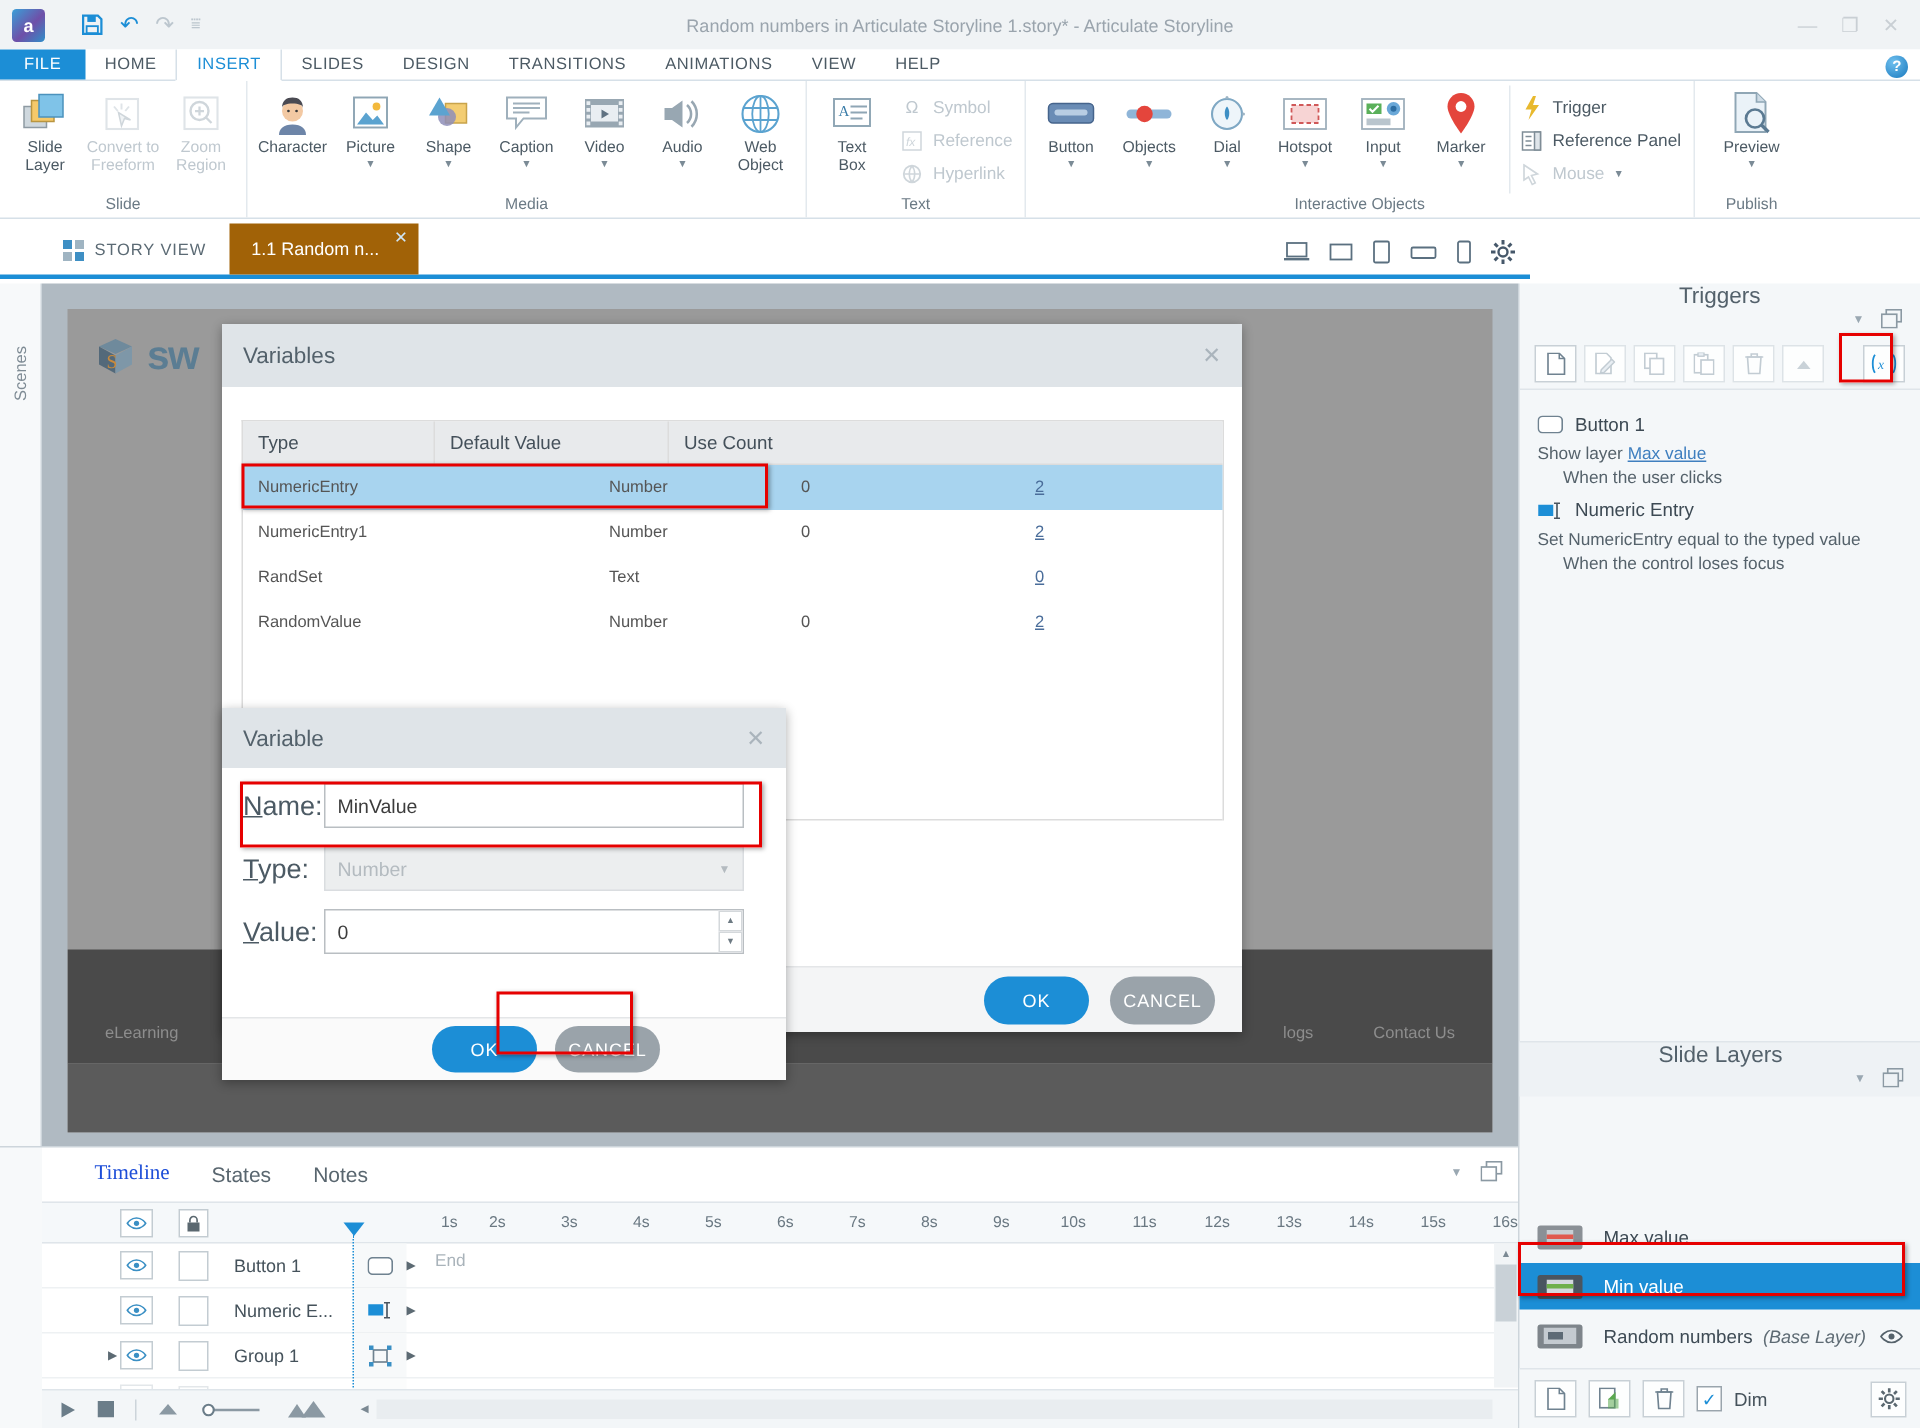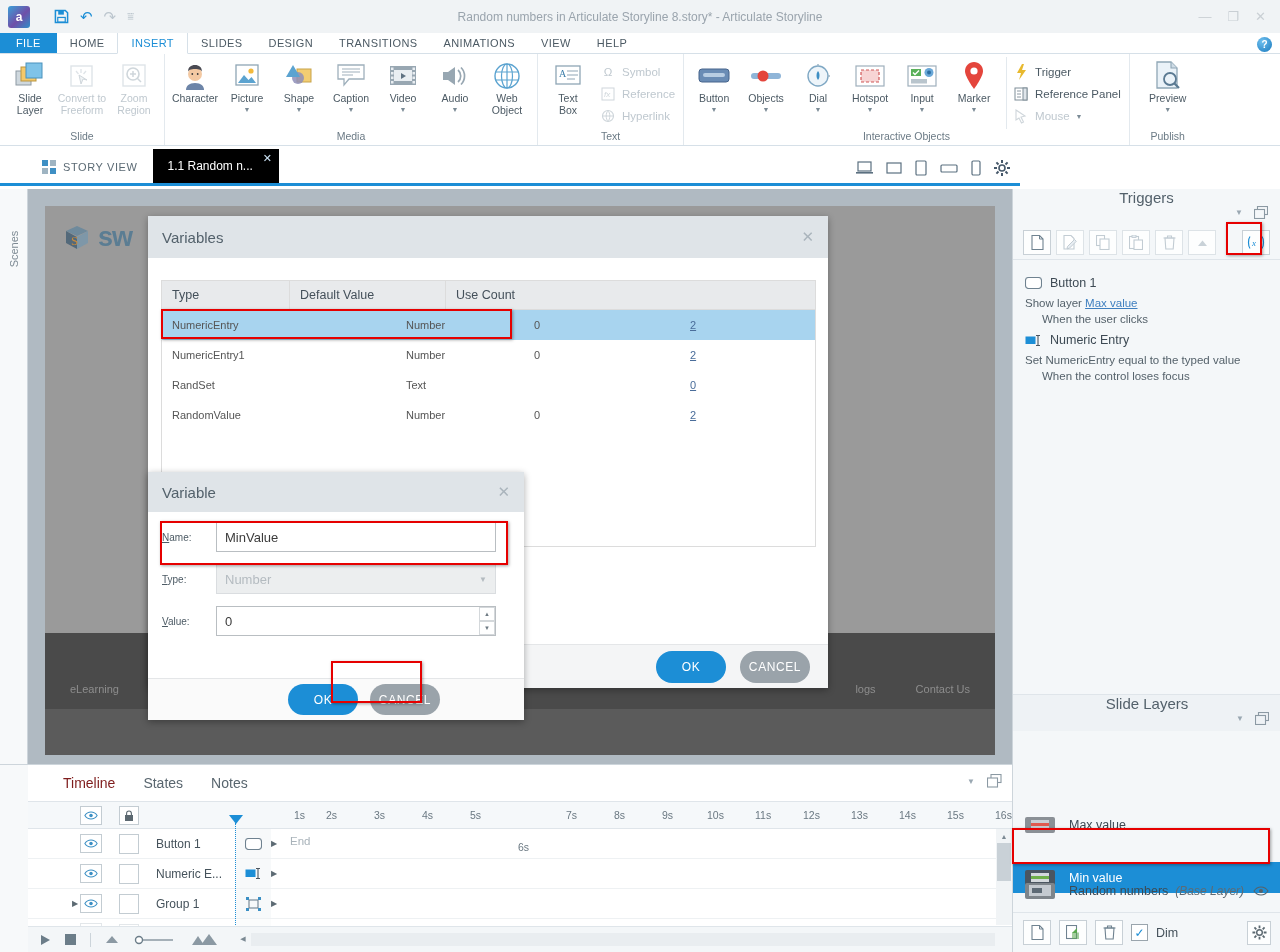--- a/index.html
+++ b/index.html
@@ -61,21 +61,21 @@
   .rsmall { display:flex; align-items:center; gap:6px; font-size:11.5px;
     color:#4c5a64; height:22px; cursor:pointer; }
   .rsmall.disabled { color:#bfc8cf; }
   .rsmall .sic { width:16px; height:16px; display:flex; align-items:center; justify-content:center; }
 
   
   .tabstrip { position:absolute; left:0; top:146px; width:1020px; height:40px;
     background:#fff; border-bottom:3px solid #1c8ed6; display:flex; align-items:flex-end; }
   .svtab { display:flex; align-items:center; gap:7px; height:33px; padding:0 16px 0 14px;
     margin-left:28px; font-size:11px; letter-spacing:.6px; color:#5b6a74; cursor:pointer;}
-  .sltab { position:relative; height:34px; background:#000000; color:#fff;
+  .sltab { position:relative; height:34px; background:#a16207; color:#fff;
     font-size:12px; display:flex; align-items:center; padding:0 26px 0 14px; cursor:pointer;justify-content:flex-end; }
   .sltab .x { position:absolute; right:7px; top:3px; font-size:11px; color:#cfe6f7; }
   .viewicons { position:absolute; right:10px; bottom:7px; display:flex; align-items:center; gap:13px; }
   .viewicons span { cursor:pointer; }
 
   
   .scenesbar { position:absolute; left:0; top:189px; width:28px; height:575px;
     background:#f7f9fa; border-right:1px solid #cdd5db; }
   .scenesbar .vtxt { position:absolute; top:54px; left:-10px; width:48px;
     transform:rotate(-90deg); font-size:11px; color:#7e8b94; text-align:center; }
@@ -124,21 +124,21 @@
     cursor:pointer; font-family:"Liberation Sans", sans-serif; }
   .pillbtn.ok { background:#1c8ed6; }
   .pillbtn.cancel { background:#9aa3aa; }
   #varsdlg .pillbtn { width:70px; height:32px; }
 
   
   #vardlg { left:148px; top:472px; width:376px; height:248px; background:#fafafa; }
   #vardlg .dlg-title { height:40px; font-size:15px; }
   #vardlg .body { background:#fff; position:absolute; left:0; top:40px; width:376px; height:166px; }
   .frow { display:flex; align-items:center; height:34px; margin:8px 0 0 14px; }
-  .flabel { width:54px; font-size:10px; color:#4c5a64; }
+  .flabel { width:54px; font-size:18px; color:#4c5a64; }
   .flabel u { text-decoration:underline; }
   .finput { width:280px; height:30px; border:1px solid #b9bec2; background:#fff;
     font-size:13px; color:#3c3c3c; padding:0 8px; font-family:"Liberation Sans", sans-serif;
     outline:none; }
   .fselect { width:280px; height:30px; border:1px solid #dadde0; background:#eceeef;
     font-size:13px; color:#b4bbc0; padding:0 8px; display:flex; align-items:center; }
   .fselect .arw { margin-left:auto; color:#b4bbc0; font-size:8px; }
   .spin { position:relative; width:280px; }
   .spin .finput { width:280px; }
   .spinbtns { position:absolute; right:1px; top:1px; width:16px; height:28px;
@@ -187,21 +187,21 @@
     background:#f4f7f9; border-top:1px solid #dfe5ea; display:flex;
     align-items:center; padding:0 10px; gap:8px; }
   .chk { width:17px; height:17px; border:1px solid #9aa5ad; background:#fff;
     display:flex; align-items:center; justify-content:center; color:#1c8ed6; font-size:12px; }
 
   
   .tlpanel { position:absolute; left:28px; top:764px; width:984px; height:188px;
     background:#fff; border-top:1px solid #cdd5db; }
   .tltabs { height:36px; display:flex; align-items:center; padding-left:35px; gap:28px; }
   .tltab { font-size:14px; color:#59666f; cursor:pointer; }
-  .tltab.active { color:#7f1d1d; }
+  .tltab.active { color:#1d4ed8;font-family:Liberation Serif, serif; }
   .tltools { position:absolute; right:10px; top:9px; display:flex; gap:12px; align-items:center; }
   .tlheader { position:absolute; left:0; top:36px; width:984px; height:28px;
     background:#f5f8fa; border-top:1px solid #dfe5ea; border-bottom:1px solid #dfe5ea; }
   .colh { position:absolute; top:0; height:27px; display:flex; align-items:center; justify-content:center; }
   .ruler { position:absolute; left:208px; top:36px; width:760px; height:28px; }
   .tick { position:absolute; top:8px; font-size:10.5px; color:#6a7882; }
   .tlrows { position:absolute; left:0; top:64px; width:984px; height:96px; }
   .tlrow { position:relative; height:30px; border-bottom:1px solid #eef1f3; display:flex; align-items:center; }
   .cell-eye { position:absolute; left:52px; }
   .cell-lock { position:absolute; left:91px; width:20px; height:20px; border:1px solid #c3ccd2; background:#fff; }
@@ -241,21 +241,21 @@
         <svg width="15" height="15" viewBox="0 0 16 16">
             <path d="M1.5 1.5h10.5L14.5 4v10.5h-13z" fill="none" stroke="#1c8ed6" stroke-width="1.6"></path>
             <rect x="4.5" y="1.5" width="6" height="4.5" fill="#1c8ed6"></rect>
             <rect x="4" y="9" width="8" height="5" fill="none" stroke="#1c8ed6" stroke-width="1.3"></rect>
           </svg>
       </span>
       <span>↶</span>
       <span class="dis">↷</span>
       <span class="dis small">⩸</span>
     </div>
-    <div class="wintitle">Random numbers in Articulate Storyline 8.story*  -  Articulate Storyline</div>
+    <div class="wintitle">Random numbers in Articulate Storyline 1.story*  -  Articulate Storyline</div>
     <div class="wincontrols">
       <i>—</i>
       <i>❐</i>
       <i>✕</i>
     </div>
   </div>
 
   <div class="menubar">
     <div class="mtab file">FILE</div>
     <div class="mtab">HOME</div>
@@ -832,21 +832,21 @@
     <div class="layer-list">
       <div class="lrow" style="top:78px;">
         <span class="lthumb" style="background:#8a9096;">
           <svg width="18" height="9" viewBox="0 0 18 9">
               <rect width="18" height="9" fill="#c9cfd4"></rect>
               <rect y="3" width="18" height="3" fill="#e05a4f"></rect>
             </svg>
         </span>
         <span>Max value</span>
       </div>
-      <div class="lrow sel" style="top:111px;margin-top:20px;">
+      <div class="lrow sel" style="top:111px;">
         <span class="lthumb" style="background:#4a5560;">
           <svg width="18" height="9" viewBox="0 0 18 9">
               <rect width="18" height="9" fill="#d4d9dd"></rect>
               <rect y="3" width="18" height="3" fill="#6fb04a"></rect>
             </svg>
         </span>
         <span>Min value</span>
       </div>
       <div class="lrow" style="top:144px;">
         <span class="lthumb" style="background:#7e858b;">
@@ -934,21 +934,21 @@
         </span>
       </div>
     </div>
 
     <div class="ruler">
       <div class="tick" style="left:58px;">1s</div>
       <div class="tick" style="left:90px;">2s</div>
       <div class="tick" style="left:138px;">3s</div>
       <div class="tick" style="left:186px;">4s</div>
       <div class="tick" style="left:234px;">5s</div>
-      <div class="tick" style="left:282px;margin-top:32px;">6s</div>
+      <div class="tick" style="left:282px;">6s</div>
       <div class="tick" style="left:330px;">7s</div>
       <div class="tick" style="left:378px;">8s</div>
       <div class="tick" style="left:426px;">9s</div>
       <div class="tick" style="left:471px;">10s</div>
       <div class="tick" style="left:519px;">11s</div>
       <div class="tick" style="left:567px;">12s</div>
       <div class="tick" style="left:615px;">13s</div>
       <div class="tick" style="left:663px;">14s</div>
       <div class="tick" style="left:711px;">15s</div>
       <div class="tick" style="left:759px;">16s</div>

